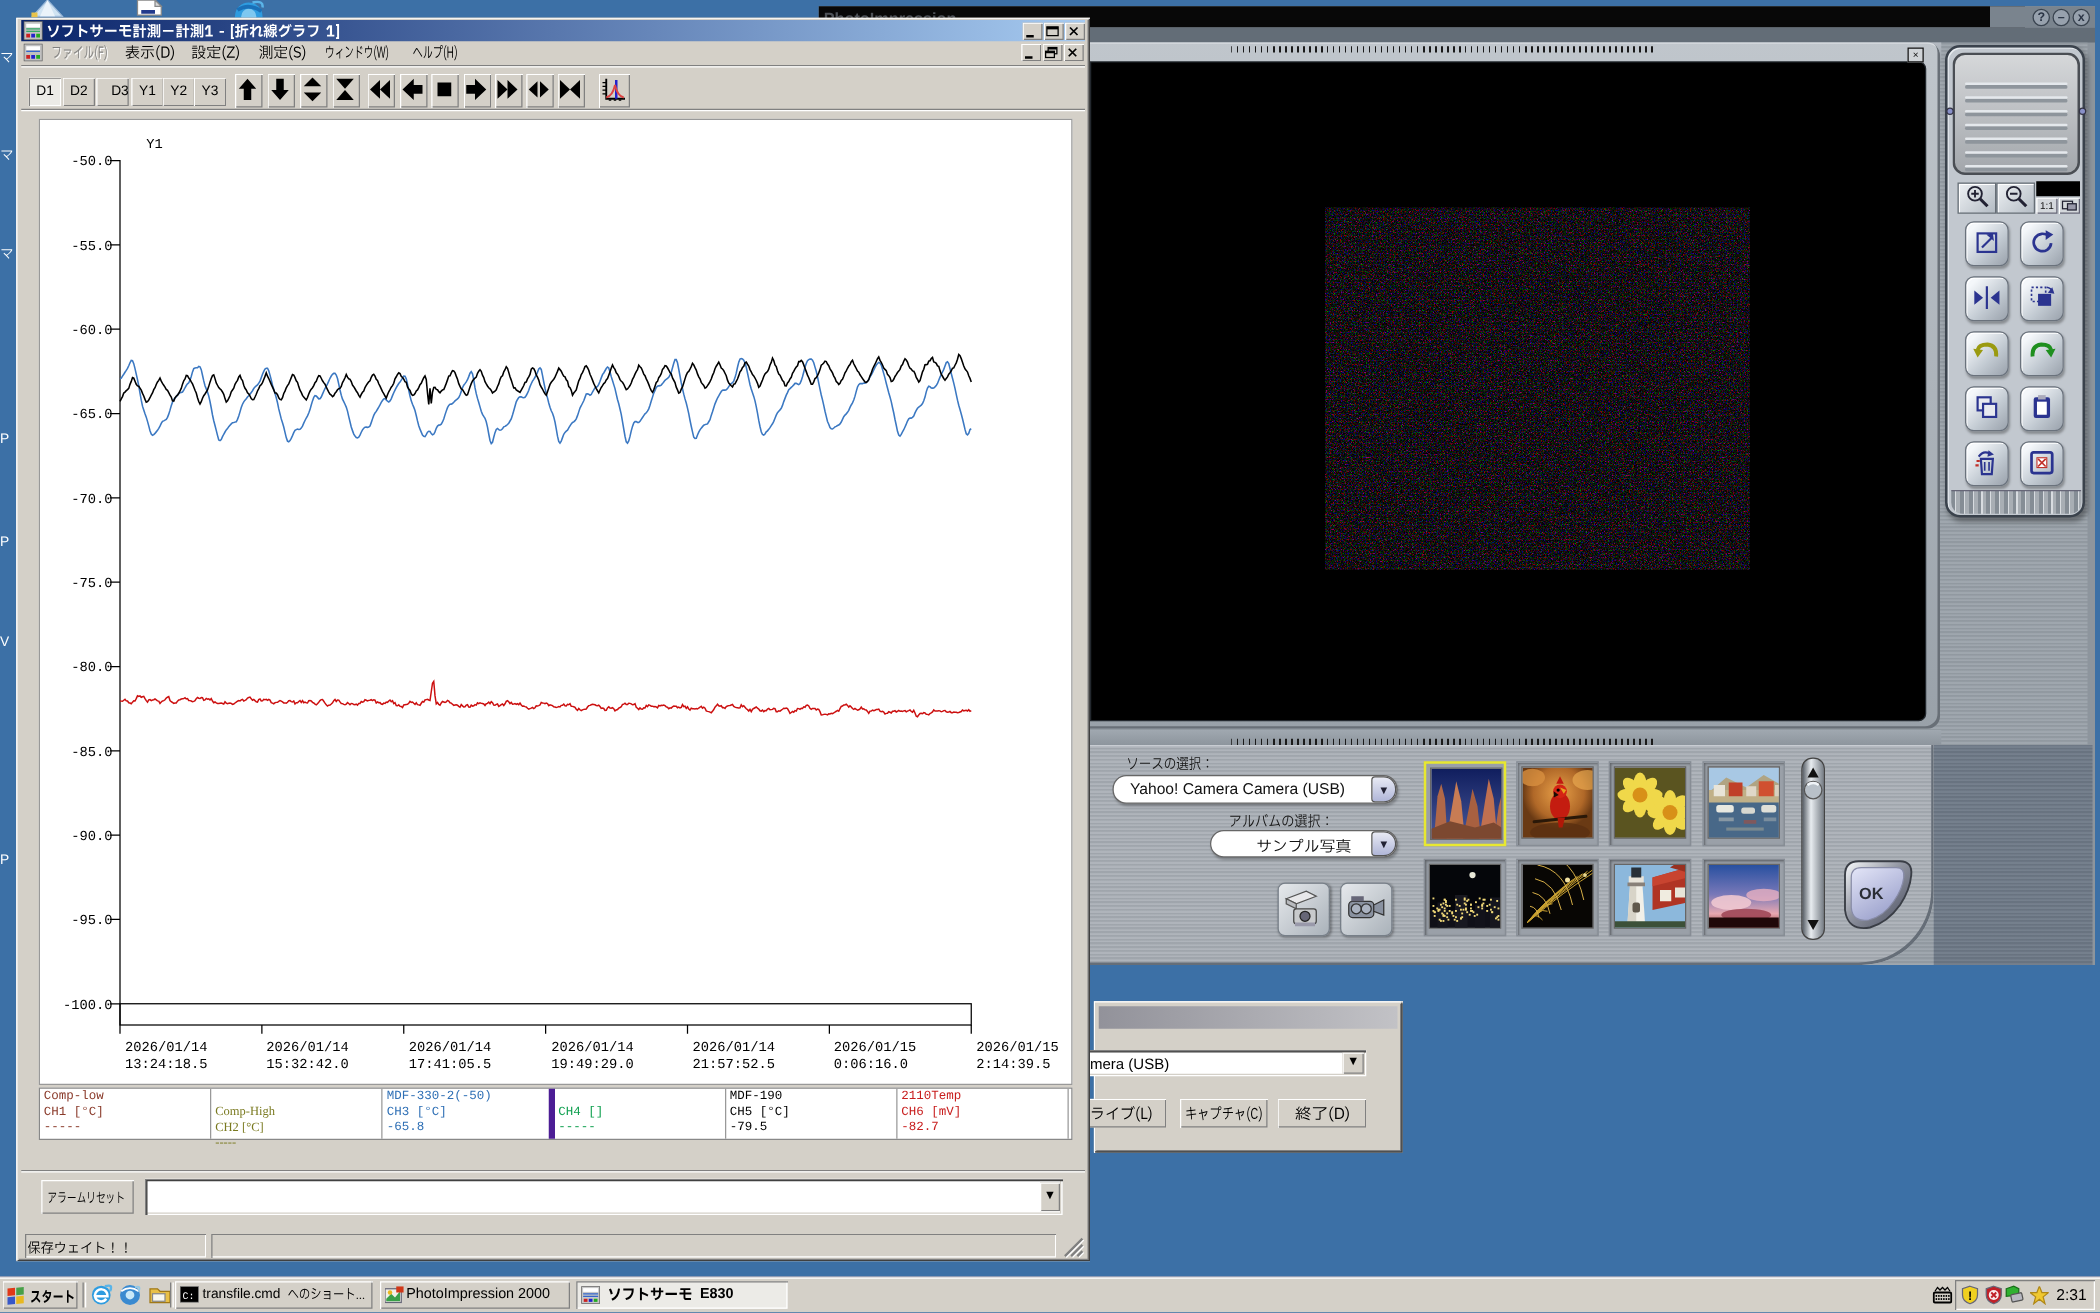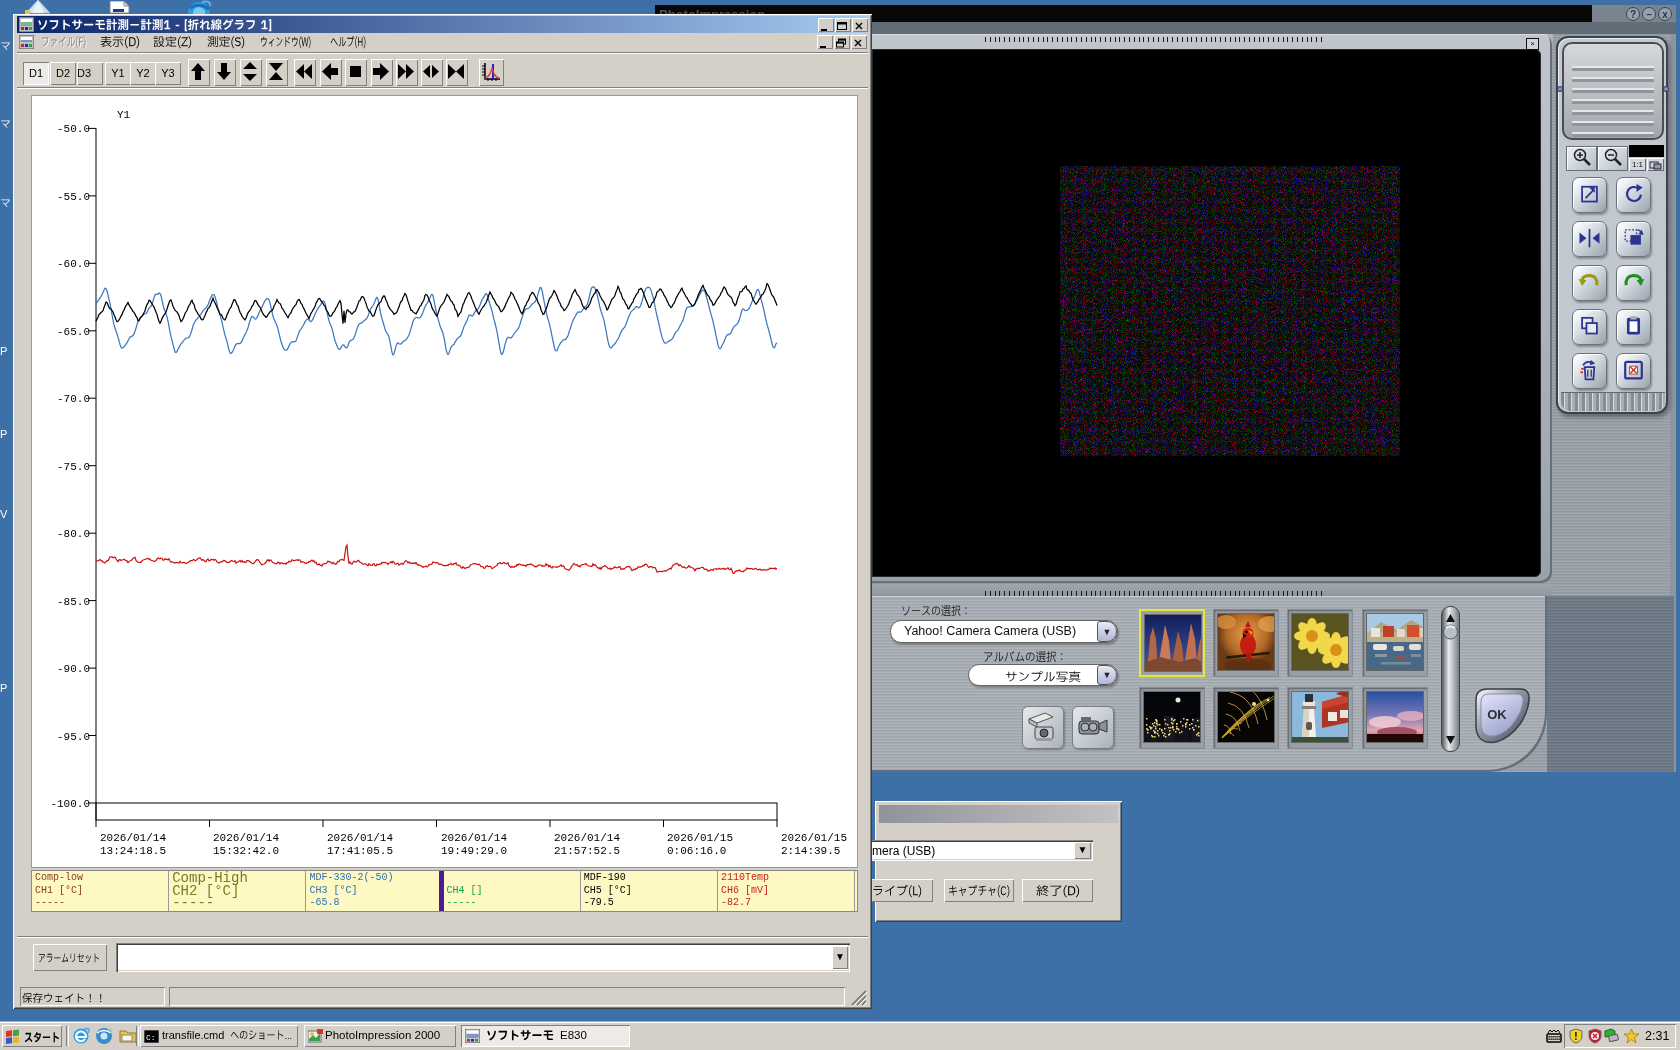--- a/index.html
+++ b/index.html
@@ -579,21 +579,21 @@
       <rect x="2.5" y="5" width="7" height="5" fill="#d4d0c8" stroke="#000"></rect>
       <rect x="2.5" y="5" width="7" height="1.6" fill="#000"></rect>
     </svg></div>
 <div class="abs raisedthin" style="left:851px;top:35px;width:16px;height:14px"><svg width="14" height="12">
       <path d="M4 3 L10 9 M10 3 L4 9" stroke="#000" stroke-width="1.4"></path>
     </svg></div>
 <div class="abs" style="left:17px;top:52px;width:851px;height:2px;border-top:1px solid #808080;border-bottom:1px solid #fff"></div>
 <div class="abs" style="left:17px;top:87px;width:851px;height:2px;border-top:1px solid #808080;border-bottom:1px solid #fff"></div>
 <div class="abs" style="left:23px;top:62px;width:26px;height:23px;box-shadow:inset 1px 1px 0 #808080,inset -1px -1px 0 #fff;background:#ecebe7;font-size:11px;text-align:center;line-height:23px;font-family:'Liberation Sans'">D1</div>
 <div class="abs raisedthin" style="left:50px;top:62px;width:26px;height:23px;font-size:11px;text-align:center;line-height:23px;font-family:'Liberation Sans'">D2</div>
-<div class="abs raisedthin" style="left:77px;top:62px;width:26px;height:23px;font-size:11px;text-align:left;line-height:23px;font-family:'Liberation Sans'">D3</div>
+<div class="abs raisedthin" style="left:77px;top:62px;width:26px;height:23px;font-size:11px;text-align:right;line-height:23px;font-family:'Liberation Sans'">D3</div>
 <div class="abs raisedthin" style="left:105px;top:62px;width:26px;height:23px;font-size:11px;text-align:center;line-height:23px;font-family:'Liberation Sans'">Y1</div>
 <div class="abs raisedthin" style="left:130px;top:62px;width:26px;height:23px;font-size:11px;text-align:center;line-height:23px;font-family:'Liberation Sans'">Y2</div>
 <div class="abs raisedthin" style="left:155px;top:62px;width:26px;height:23px;font-size:11px;text-align:center;line-height:23px;font-family:'Liberation Sans'">Y3</div>
 <div class="abs raisedthin" style="left:188px;top:59px;width:22px;height:27px"><svg width="20" height="25">
       <polygon points="10,4 17,12 13,12 13,21 7,21 7,12 3,12" fill="#000"></polygon>
     </svg></div>
 <div class="abs raisedthin" style="left:214px;top:59px;width:22px;height:27px"><svg width="20" height="25">
       <polygon points="10,21 17,13 13,13 13,4 7,4 7,13 3,13" fill="#000"></polygon>
     </svg></div>
 <div class="abs raisedthin" style="left:240px;top:59px;width:22px;height:27px"><svg width="20" height="25">
@@ -680,25 +680,25 @@
     <text x="521" y="744" font-family="Liberation Mono" font-size="11">2026/01/14</text>
     <text x="521" y="757" font-family="Liberation Mono" font-size="11">21:57:52.5</text>
     <text x="634" y="744" font-family="Liberation Mono" font-size="11">2026/01/15</text>
     <text x="634" y="757" font-family="Liberation Mono" font-size="11">0:06:16.0</text>
     <text x="748" y="744" font-family="Liberation Mono" font-size="11">2026/01/15</text>
     <text x="748" y="757" font-family="Liberation Mono" font-size="11">2:14:39.5</text>
 <polyline points="63.0,206.1 64.0,205.6 65.0,203.9 66.0,202.4 67.0,200.8 68.0,199.3 69.0,197.7 70.0,195.6 71.0,193.2 72.0,191.3 73.0,191.5 74.0,193.9 75.0,197.9 76.0,202.3 77.0,206.7 78.0,211.7 79.0,217.5 80.0,223.1 81.0,227.9 82.0,231.0 83.0,234.0 84.0,236.7 85.0,240.1 86.0,243.7 87.0,247.6 88.0,250.2 89.0,251.3 90.0,250.7 91.0,249.7 92.0,248.5 93.0,247.3 94.0,245.7 95.0,243.9 96.0,241.7 97.0,240.1 98.0,239.7 99.0,239.1 100.0,238.6 101.0,236.9 102.0,234.3 103.0,231.1 104.0,227.6 105.0,224.7 106.0,222.6 107.0,221.4 108.0,220.3 109.0,219.1 110.0,217.9 111.0,217.1 112.0,217.0 113.0,216.6 114.0,215.1 115.0,213.2 116.0,211.4 117.0,210.1 118.0,209.3 119.0,207.1 120.0,204.2 121.0,200.5 122.0,197.9 123.0,197.4 124.0,197.2 125.0,197.2 126.0,196.1 127.0,196.5 128.0,198.7 129.0,203.2 130.0,207.7 131.0,211.6 132.0,214.1 133.0,216.7 134.0,219.8 135.0,224.2 136.0,229.4 137.0,235.0 138.0,239.6 139.0,243.4 140.0,247.3 141.0,251.3 142.0,255.0 143.0,255.5 144.0,254.6 145.0,252.3 146.0,250.4 147.0,248.6 148.0,246.9 149.0,245.9 150.0,244.3 151.0,243.2 152.0,242.1 153.0,241.2 154.0,241.0 155.0,240.7 156.0,240.4 157.0,238.5 158.0,235.8 159.0,232.5 160.0,229.0 161.0,226.4 162.0,224.5 163.0,223.1 164.0,222.0 165.0,220.6 166.0,219.6 167.0,218.4 168.0,217.0 169.0,215.6 170.0,213.8 171.0,212.6 172.0,211.7 173.0,210.9 174.0,209.5 175.0,207.9 176.0,205.2 177.0,202.4 178.0,200.1 179.0,198.2 180.0,197.6 181.0,197.6 182.0,199.7 183.0,203.1 184.0,206.9 185.0,211.2 186.0,214.4 187.0,217.7 188.0,221.2 189.0,225.2 190.0,230.1 191.0,234.1 192.0,238.1 193.0,241.2 194.0,244.6 195.0,248.9 196.0,253.1 197.0,255.9 198.0,256.4 199.0,255.5 200.0,253.7 201.0,251.5 202.0,249.1 203.0,247.3 204.0,246.7 205.0,246.3 206.0,246.6 207.0,246.5 208.0,245.5 209.0,243.9 210.0,241.5 211.0,239.4 212.0,237.4 213.0,235.7 214.0,233.4 215.0,230.7 216.0,227.0 217.0,223.7 218.0,220.9 219.0,219.5 220.0,219.7 221.0,220.9 222.0,222.1 223.0,222.0 224.0,220.6 225.0,218.3 226.0,216.0 227.0,213.8 228.0,212.1 229.0,210.1 230.0,207.9 231.0,205.6 232.0,203.8 233.0,202.5 234.0,201.7 235.0,201.6 236.0,203.0 237.0,205.8 238.0,210.3 239.0,215.0 240.0,219.1 241.0,222.3 242.0,224.3 243.0,226.4 244.0,228.7 245.0,231.9 246.0,236.3 247.0,240.4 248.0,244.6 249.0,247.5 250.0,250.3 251.0,251.8 252.0,253.0 253.0,253.3 254.0,252.7 255.0,251.1 256.0,248.8 257.0,246.9 258.0,245.6 259.0,244.8 260.0,244.7 261.0,244.9 262.0,244.6 263.0,243.9 264.0,241.1 265.0,238.1 266.0,235.3 267.0,233.4 268.0,232.1 269.0,230.4 270.0,228.7 271.0,226.9 272.0,224.9 273.0,223.4 274.0,222.2 275.0,221.9 276.0,223.0 277.0,223.9 278.0,224.6 279.0,223.7 280.0,222.1 281.0,219.5 282.0,217.2 283.0,215.1 284.0,213.1 285.0,211.4 286.0,209.8 287.0,208.7 288.0,207.1 289.0,205.5 290.0,203.9 291.0,204.0 292.0,206.1 293.0,210.3 294.0,215.2 295.0,219.8 296.0,223.7 297.0,226.4 298.0,228.7 299.0,231.4 300.0,235.4 301.0,239.7 302.0,243.6 303.0,246.3 304.0,248.7 305.0,251.1 306.0,252.1 307.0,252.3 308.0,250.7 309.0,248.8 310.0,248.0 311.0,248.1 312.0,249.9 313.0,250.8 314.0,250.4 315.0,248.5 316.0,245.6 317.0,243.9 318.0,243.1 319.0,243.0 320.0,242.3 321.0,240.6 322.0,238.2 323.0,234.9 324.0,231.9 325.0,229.1 326.0,227.3 327.0,226.4 328.0,226.3 329.0,225.8 330.0,224.8 331.0,223.7 332.0,222.9 333.0,222.2 334.0,221.0 335.0,219.0 336.0,216.1 337.0,213.2 338.0,211.2 339.0,209.9 340.0,208.5 341.0,206.8 342.0,204.3 343.0,201.6 344.0,200.3 345.0,202.1 346.0,207.0 347.0,213.1 348.0,217.9 349.0,221.7 350.0,225.0 351.0,228.5 352.0,232.0 353.0,234.5 354.0,236.1 355.0,237.6 356.0,240.4 357.0,244.7 358.0,250.2 359.0,255.4 360.0,257.9 361.0,256.8 362.0,252.8 363.0,249.1 364.0,246.6 365.0,245.8 366.0,246.7 367.0,247.2 368.0,246.9 369.0,246.0 370.0,244.5 371.0,244.1 372.0,243.4 373.0,242.6 374.0,241.6 375.0,239.8 376.0,238.1 377.0,235.0 378.0,231.6 379.0,228.0 380.0,224.5 381.0,222.6 382.0,221.1 383.0,220.5 384.0,220.4 385.0,221.0 386.0,221.2 387.0,220.8 388.0,219.4 389.0,217.6 390.0,215.2 391.0,212.3 392.0,210.0 393.0,207.9 394.0,206.5 395.0,204.8 396.0,203.2 397.0,200.8 398.0,198.1 399.0,197.3 400.0,198.5 401.0,203.3 402.0,208.6 403.0,213.6 404.0,217.8 405.0,221.3 406.0,225.4 407.0,228.8 408.0,231.6 409.0,233.6 410.0,236.5 411.0,240.6 412.0,246.1 413.0,251.9 414.0,256.1 415.0,257.5 416.0,256.0 417.0,253.1 418.0,250.4 419.0,248.9 420.0,247.9 421.0,247.2 422.0,245.3 423.0,243.7 424.0,242.1 425.0,241.0 426.0,240.5 427.0,239.5 428.0,238.1 429.0,235.5 430.0,232.5 431.0,229.4 432.0,227.6 433.0,225.6 434.0,223.6 435.0,220.9 436.0,218.2 437.0,218.1 438.0,218.3 439.0,219.2 440.0,218.6 441.0,216.6 442.0,214.9 443.0,213.3 444.0,212.8 445.0,212.1 446.0,210.5 447.0,208.0 448.0,205.3 449.0,202.7 450.0,201.4 451.0,199.6 452.0,197.8 453.0,196.6 454.0,197.4 455.0,200.6 456.0,204.3 457.0,207.4 458.0,210.7 459.0,213.9 460.0,218.3 461.0,222.6 462.0,226.0 463.0,230.2 464.0,234.5 465.0,240.3 466.0,246.2 467.0,252.0 468.0,256.5 469.0,257.5 470.0,255.8 471.0,252.1 472.0,247.7 473.0,244.1 474.0,241.3 475.0,240.3 476.0,240.3 477.0,240.9 478.0,241.0 479.0,240.0 480.0,238.5 481.0,237.0 482.0,235.5 483.0,234.1 484.0,233.2 485.0,231.9 486.0,230.1 487.0,227.2 488.0,223.8 489.0,220.7 490.0,217.5 491.0,215.3 492.0,212.9 493.0,212.0 494.0,211.7 495.0,211.5 496.0,211.1 497.0,209.9 498.0,208.6 499.0,207.3 500.0,206.4 501.0,205.7 502.0,204.8 503.0,203.2 504.0,200.7 505.0,197.2 506.0,193.6 507.0,190.7 508.0,190.7 509.0,193.2 510.0,198.4 511.0,203.8 512.0,209.3 513.0,214.0 514.0,218.3 515.0,222.1 516.0,225.4 517.0,229.5 518.0,233.9 519.0,239.2 520.0,244.0 521.0,248.5 522.0,252.7 523.0,253.8 524.0,253.6 525.0,251.0 526.0,248.7 527.0,246.9 528.0,245.5 529.0,244.3 530.0,243.2 531.0,242.7 532.0,242.4 533.0,242.1 534.0,240.4 535.0,238.7 536.0,235.3 537.0,232.4 538.0,229.2 539.0,226.1 540.0,223.7 541.0,221.4 542.0,219.7 543.0,217.9 544.0,216.2 545.0,215.1 546.0,215.0 547.0,215.1 548.0,214.9 549.0,213.9 550.0,212.3 551.0,210.9 552.0,209.8 553.0,209.2 554.0,207.9 555.0,205.1 556.0,201.5 557.0,196.8 558.0,192.7 559.0,190.3 560.0,189.9 561.0,190.1 562.0,191.2 563.0,193.4 564.0,196.8 565.0,201.4 566.0,206.1 567.0,210.8 568.0,214.2 569.0,217.2 570.0,220.1 571.0,223.7 572.0,228.3 573.0,233.5 574.0,239.3 575.0,244.2 576.0,248.4 577.0,250.6 578.0,251.0 579.0,250.2 580.0,248.5 581.0,247.7 582.0,246.5 583.0,245.1 584.0,243.5 585.0,242.0 586.0,240.1 587.0,237.6 588.0,235.1 589.0,233.1 590.0,232.0 591.0,230.9 592.0,229.7 593.0,227.3 594.0,224.3 595.0,221.7 596.0,219.1 597.0,217.1 598.0,214.8 599.0,213.9 600.0,212.9 601.0,212.0 602.0,210.9 603.0,209.7 604.0,209.7 605.0,210.2 606.0,210.7 607.0,209.9 608.0,207.5 609.0,204.4 610.0,200.6 611.0,196.7 612.0,193.8 613.0,191.6 614.0,190.7 615.0,190.2 616.0,190.3 617.0,191.1 618.0,193.2 619.0,196.7 620.0,200.0 621.0,204.4 622.0,209.5 623.0,214.3 624.0,219.0 625.0,222.9 626.0,227.3 627.0,232.0 628.0,236.1 629.0,240.2 630.0,242.4 631.0,245.1 632.0,246.1 633.0,246.2 634.0,245.4 635.0,244.5 636.0,244.1 637.0,243.4 638.0,243.0 639.0,242.1 640.0,240.6 641.0,238.5 642.0,236.4 643.0,235.1 644.0,234.1 645.0,232.9 646.0,231.3 647.0,228.9 648.0,227.0 649.0,225.3 650.0,223.0 651.0,219.9 652.0,216.1 653.0,212.6 654.0,210.7 655.0,209.8 656.0,209.9 657.0,209.9 658.0,209.5 659.0,209.6 660.0,209.1 661.0,208.0 662.0,206.6 663.0,204.5 664.0,203.1 665.0,201.1 666.0,199.0 667.0,196.9 668.0,195.1 669.0,193.8 670.0,192.9 671.0,193.4 672.0,195.0 673.0,198.4 674.0,201.9 675.0,205.5 676.0,209.6 677.0,213.4 678.0,217.2 679.0,220.6 680.0,224.3 681.0,229.0 682.0,233.4 683.0,238.6 684.0,243.2 685.0,248.1 686.0,251.0 687.0,251.9 688.0,250.5 689.0,248.5 690.0,246.8 691.0,244.6 692.0,242.3 693.0,239.8 694.0,238.1 695.0,237.4 696.0,237.5 697.0,236.9 698.0,235.8 699.0,233.3 700.0,231.3 701.0,229.6 702.0,228.7 703.0,228.0 704.0,227.1 705.0,225.9 706.0,223.6 707.0,220.7 708.0,216.5 709.0,213.4 710.0,212.0 711.0,212.4 712.0,213.4 713.0,213.5 714.0,213.4 715.0,212.5 716.0,211.5 717.0,209.8 718.0,207.2 719.0,204.7 720.0,202.6 721.0,200.6 722.0,198.5 723.0,195.8 724.0,193.1 725.0,192.4 726.0,193.9 727.0,197.8 728.0,201.8 729.0,205.6 730.0,209.5 731.0,213.7 732.0,218.5 733.0,223.1 734.0,227.2 735.0,230.6 736.0,234.2 737.0,238.0 738.0,242.2 739.0,246.5 740.0,250.0 741.0,250.9 742.0,249.7 743.0,246.6 744.0,246.0" fill="none" stroke="#3b78c2" stroke-width="1.25"></polyline>
 <polyline points="63.0,224.1 64.0,222.1 65.0,220.3 66.0,217.4 67.0,216.7 68.0,215.5 69.0,214.7 70.0,213.7 71.0,210.5 72.0,208.1 73.0,205.1 74.0,205.5 75.0,208.0 76.0,210.4 77.0,211.7 78.0,212.0 79.0,213.5 80.0,215.0 81.0,217.7 82.0,219.8 83.0,222.5 84.0,224.7 85.0,224.3 86.0,223.0 87.0,221.2 88.0,219.1 89.0,217.4 90.0,214.7 91.0,213.2 92.0,210.6 93.0,208.6 94.0,207.3 95.0,205.4 96.0,207.9 97.0,209.7 98.0,211.2 99.0,212.7 100.0,214.5 101.0,215.3 102.0,217.1 103.0,219.1 104.0,220.6 105.0,223.7 106.0,223.9 107.0,221.3 108.0,220.0 109.0,219.1 110.0,217.6 111.0,215.7 112.0,213.7 113.0,210.3 114.0,207.6 115.0,206.2 116.0,203.3 117.0,203.6 118.0,205.5 119.0,206.5 120.0,208.5 121.0,210.1 122.0,212.6 123.0,215.2 124.0,217.4 125.0,221.2 126.0,224.2 127.0,226.2 128.0,224.4 129.0,221.6 130.0,219.6 131.0,218.2 132.0,216.6 133.0,215.0 134.0,212.1 135.0,208.7 136.0,205.8 137.0,203.5 138.0,202.9 139.0,205.9 140.0,209.3 141.0,211.2 142.0,213.1 143.0,214.1 144.0,215.0 145.0,216.6 146.0,218.5 147.0,221.9 148.0,224.6 149.0,223.6 150.0,221.7 151.0,219.6 152.0,216.5 153.0,215.0 154.0,213.5 155.0,210.5 156.0,208.7 157.0,207.3 158.0,204.6 159.0,203.3 160.0,206.1 161.0,207.4 162.0,211.2 163.0,213.6 164.0,215.0 165.0,217.2 166.0,218.1 167.0,219.8 168.0,221.8 169.0,222.8 170.0,222.6 171.0,220.6 172.0,218.4 173.0,215.8 174.0,213.9 175.0,211.5 176.0,210.7 177.0,209.1 178.0,206.6 179.0,204.1 180.0,201.2 181.0,204.0 182.0,205.8 183.0,208.1 184.0,210.5 185.0,212.7 186.0,214.9 187.0,217.4 188.0,217.4 189.0,218.8 190.0,221.3 191.0,222.5 192.0,222.9 193.0,221.1 194.0,217.8 195.0,215.9 196.0,213.2 197.0,211.5 198.0,210.1 199.0,207.6 200.0,205.1 201.0,202.6 202.0,203.0 203.0,205.1 204.0,207.6 205.0,208.9 206.0,212.3 207.0,215.2 208.0,216.9 209.0,219.3 210.0,220.7 211.0,221.8 212.0,222.9 213.0,221.0 214.0,218.2 215.0,215.9 216.0,214.3 217.0,213.2 218.0,211.5 219.0,209.2 220.0,208.1 221.0,205.4 222.0,203.5 223.0,203.7 224.0,205.6 225.0,207.6 226.0,209.1 227.0,210.4 228.0,212.6 229.0,214.7 230.0,216.7 231.0,218.3 232.0,219.0 233.0,220.3 234.0,219.5 235.0,217.5 236.0,216.4 237.0,214.8 238.0,213.9 239.0,213.7 240.0,212.2 241.0,209.0 242.0,207.3 243.0,205.2 244.0,202.6 245.0,204.7 246.0,206.0 247.0,206.4 248.0,208.2 249.0,211.1 250.0,212.3 251.0,214.0 252.0,215.8 253.0,217.2 254.0,219.3 255.0,220.7 256.0,218.5 257.0,216.8 258.0,215.8 259.0,213.0 260.0,211.3 261.0,209.8 262.0,208.4 263.0,207.7 264.0,204.8 265.0,203.1 266.0,202.4 267.0,203.9 268.0,206.4 269.0,207.4 270.0,210.0 271.0,211.9 272.0,214.1 273.0,216.3 274.0,217.9 275.0,219.8 276.0,221.5 277.0,218.8 278.0,216.4 279.0,214.7 280.0,212.8 281.0,211.5 282.0,209.6 283.0,206.1 284.0,204.4 285.0,202.5 286.0,201.3 287.0,201.9 288.0,204.0 289.0,205.0 290.0,206.3 291.0,208.4 292.0,208.9 293.0,212.6 294.0,214.2 295.0,215.3 296.0,218.0 297.0,219.3 298.0,219.1 299.0,217.9 300.0,215.7 301.0,214.9 302.0,213.1 303.0,210.8 304.0,209.6 305.0,207.3 306.0,205.2 307.0,203.7 308.0,206.5 309.0,217.4 310.0,226.6 311.0,213.7 312.0,225.7 313.0,216.8 314.0,213.0 315.0,212.9 316.0,214.5 317.0,214.8 318.0,216.3 319.0,217.2 320.0,215.9 321.0,214.9 322.0,214.6 323.0,212.3 324.0,209.7 325.0,206.9 326.0,203.9 327.0,203.6 328.0,201.3 329.0,199.5 330.0,199.7 331.0,201.1 332.0,203.9 333.0,206.4 334.0,209.9 335.0,212.1 336.0,214.1 337.0,214.6 338.0,216.3 339.0,218.1 340.0,219.3 341.0,218.8 342.0,215.7 343.0,212.6 344.0,209.9 345.0,207.8 346.0,206.5 347.0,205.4 348.0,204.7 349.0,201.6 350.0,199.9 351.0,198.7 352.0,200.0 353.0,203.2 354.0,205.0 355.0,208.3 356.0,210.1 357.0,211.8 358.0,213.2 359.0,214.1 360.0,215.4 361.0,217.4 362.0,216.6 363.0,216.0 364.0,214.9 365.0,212.2 366.0,210.1 367.0,206.6 368.0,204.4 369.0,203.6 370.0,200.5 371.0,198.8 372.0,196.4 373.0,197.7 374.0,200.9 375.0,204.4 376.0,207.1 377.0,210.3 378.0,213.3 379.0,213.3 380.0,214.9 381.0,215.6 382.0,216.2 383.0,216.9 384.0,215.1 385.0,213.4 386.0,211.4 387.0,208.9 388.0,208.6 389.0,206.1 390.0,204.5 391.0,202.5 392.0,198.4 393.0,197.4 394.0,197.9 395.0,199.9 396.0,203.0 397.0,204.7 398.0,207.1 399.0,210.8 400.0,212.6 401.0,214.2 402.0,216.4 403.0,218.0 404.0,219.2 405.0,216.4 406.0,213.4 407.0,210.5 408.0,208.8 409.0,207.6 410.0,206.4 411.0,204.7 412.0,202.4 413.0,200.1 414.0,197.5 415.0,198.7 416.0,199.9 417.0,202.1 418.0,204.0 419.0,204.5 420.0,206.8 421.0,207.9 422.0,212.2 423.0,213.2 424.0,215.3 425.0,219.2 426.0,217.4 427.0,216.2 428.0,214.9 429.0,211.2 430.0,207.6 431.0,205.8 432.0,202.7 433.0,201.1 434.0,198.8 435.0,196.3 436.0,195.6 437.0,197.2 438.0,199.2 439.0,202.4 440.0,204.6 441.0,207.1 442.0,209.7 443.0,211.8 444.0,213.9 445.0,215.6 446.0,217.2 447.0,215.0 448.0,213.0 449.0,211.5 450.0,209.9 451.0,209.0 452.0,207.0 453.0,205.8 454.0,203.2 455.0,200.5 456.0,197.5 457.0,195.0 458.0,197.1 459.0,198.5 460.0,201.2 461.0,202.3 462.0,204.2 463.0,206.7 464.0,208.0 465.0,208.8 466.0,210.4 467.0,212.7 468.0,214.7 469.0,214.2 470.0,212.9 471.0,211.4 472.0,209.4 473.0,206.5 474.0,204.7 475.0,202.3 476.0,200.3 477.0,198.8 478.0,195.2 479.0,196.4 480.0,197.4 481.0,199.6 482.0,202.3 483.0,203.6 484.0,206.1 485.0,208.1 486.0,210.5 487.0,213.2 488.0,215.5 489.0,216.8 490.0,214.9 491.0,212.0 492.0,209.0 493.0,208.1 494.0,205.1 495.0,203.9 496.0,201.9 497.0,198.5 498.0,197.5 499.0,195.5 500.0,195.8 501.0,197.2 502.0,199.0 503.0,201.1 504.0,202.1 505.0,205.4 506.0,207.2 507.0,209.0 508.0,212.7 509.0,214.9 510.0,217.5 511.0,217.0 512.0,214.3 513.0,212.5 514.0,209.4 515.0,206.1 516.0,203.1 517.0,200.9 518.0,200.1 519.0,198.3 520.0,196.3 521.0,193.6 522.0,194.9 523.0,197.1 524.0,199.1 525.0,202.1 526.0,204.5 527.0,206.0 528.0,208.9 529.0,210.3 530.0,211.4 531.0,213.5 532.0,212.9 533.0,211.5 534.0,210.0 535.0,208.3 536.0,206.2 537.0,203.3 538.0,201.2 539.0,198.0 540.0,196.0 541.0,194.4 542.0,192.7 543.0,194.8 544.0,197.4 545.0,198.2 546.0,199.5 547.0,201.6 548.0,203.6 549.0,207.1 550.0,209.5 551.0,210.5 552.0,211.6 553.0,212.5 554.0,210.3 555.0,210.1 556.0,208.1 557.0,206.2 558.0,203.5 559.0,200.5 560.0,199.2 561.0,197.0 562.0,196.1 563.0,193.2 564.0,192.6 565.0,194.4 566.0,195.8 567.0,198.7 568.0,200.5 569.0,202.6 570.0,203.7 571.0,205.4 572.0,207.4 573.0,209.7 574.0,212.9 575.0,211.9 576.0,209.3 577.0,207.0 578.0,204.2 579.0,202.2 580.0,201.1 581.0,200.2 582.0,198.3 583.0,195.0 584.0,192.9 585.0,189.5 586.0,191.4 587.0,195.0 588.0,196.3 589.0,199.6 590.0,202.2 591.0,203.1 592.0,205.3 593.0,207.4 594.0,208.4 595.0,211.7 596.0,211.8 597.0,209.4 598.0,208.2 599.0,206.1 600.0,204.9 601.0,201.7 602.0,200.1 603.0,198.1 604.0,196.6 605.0,195.6 606.0,192.3 607.0,192.3 608.0,191.3 609.0,192.4 610.0,194.9 611.0,197.6 612.0,200.3 613.0,203.1 614.0,205.2 615.0,207.7 616.0,210.4 617.0,210.4 618.0,208.5 619.0,205.8 620.0,205.2 621.0,203.5 622.0,201.3 623.0,198.7 624.0,195.2 625.0,194.4 626.0,193.4 627.0,191.9 628.0,192.3 629.0,194.3 630.0,195.5 631.0,198.1 632.0,199.6 633.0,201.3 634.0,203.9 635.0,205.5 636.0,208.2 637.0,209.1 638.0,210.6 639.0,209.7 640.0,207.4 641.0,206.4 642.0,204.0 643.0,201.2 644.0,199.7 645.0,197.6 646.0,195.8 647.0,194.6 648.0,192.4 649.0,191.2 650.0,194.0 651.0,195.9 652.0,197.8 653.0,199.9 654.0,200.7 655.0,202.8 656.0,204.3 657.0,205.8 658.0,207.2 659.0,208.6 660.0,208.9 661.0,208.1 662.0,206.7 663.0,203.7 664.0,201.5 665.0,198.4 666.0,196.2 667.0,194.4 668.0,192.2 669.0,190.0 670.0,188.5 671.0,191.3 672.0,192.9 673.0,195.0 674.0,197.4 675.0,198.5 676.0,199.5 677.0,202.5 678.0,203.5 679.0,205.1 680.0,208.2 681.0,207.9 682.0,206.4 683.0,204.2 684.0,202.7 685.0,201.0 686.0,199.9 687.0,198.5 688.0,195.8 689.0,194.7 690.0,192.0 691.0,190.0 692.0,191.0 693.0,192.7 694.0,195.6 695.0,197.6 696.0,198.2 697.0,199.7 698.0,200.0 699.0,201.9 700.0,205.0 701.0,206.6 702.0,208.7 703.0,207.5 704.0,204.0 705.0,200.5 706.0,198.4 707.0,194.8 708.0,194.7 709.0,194.4 710.0,191.9 711.0,191.6 712.0,189.8 713.0,188.9 714.0,192.6 715.0,192.9 716.0,193.7 717.0,195.7 718.0,196.1 719.0,199.5 720.0,202.4 721.0,204.0 722.0,205.8 723.0,207.1 724.0,205.8 725.0,204.5 726.0,202.3 727.0,201.2 728.0,199.6 729.0,197.6 730.0,197.3 731.0,195.2 732.0,193.3 733.0,190.4 734.0,186.6 735.0,187.6 736.0,189.9 737.0,192.8 738.0,195.8 739.0,198.1 740.0,199.3 741.0,200.6 742.0,203.6 743.0,205.7 744.0,208.6" fill="none" stroke="#000000" stroke-width="1.25"></polyline>
 <polyline points="63.0,463.8 64.0,463.9 65.0,464.0 66.0,463.2 67.0,462.5 68.0,463.7 69.0,463.8 70.0,465.2 71.0,465.4 72.0,466.0 73.0,464.7 74.0,463.6 75.0,463.8 76.0,461.9 77.0,459.7 78.0,460.2 79.0,459.7 80.0,460.8 81.0,460.4 82.0,460.1 83.0,461.9 84.0,463.5 85.0,464.7 86.0,462.9 87.0,462.7 88.0,463.5 89.0,463.0 90.0,462.8 91.0,462.2 92.0,462.9 93.0,463.7 94.0,463.9 95.0,465.7 96.0,464.6 97.0,463.8 98.0,463.5 99.0,462.8 100.0,461.5 101.0,460.8 102.0,460.3 103.0,463.4 104.0,464.4 105.0,465.0 106.0,465.7 107.0,465.4 108.0,465.4 109.0,463.9 110.0,463.0 111.0,462.8 112.0,462.2 113.0,462.0 114.0,461.9 115.0,461.2 116.0,462.2 117.0,461.9 118.0,463.4 119.0,463.5 120.0,463.8 121.0,464.4 122.0,464.1 123.0,463.6 124.0,461.9 125.0,461.0 126.0,461.6 127.0,461.8 128.0,461.1 129.0,461.2 130.0,463.3 131.0,462.9 132.0,461.7 133.0,462.3 134.0,462.1 135.0,463.0 136.0,461.8 137.0,463.8 138.0,465.2 139.0,464.6 140.0,465.3 141.0,465.8 142.0,465.8 143.0,465.6 144.0,465.4 145.0,465.8 146.0,466.3 147.0,464.4 148.0,465.5 149.0,465.9 150.0,465.6 151.0,465.4 152.0,465.7 153.0,466.5 154.0,466.2 155.0,465.4 156.0,464.7 157.0,464.0 158.0,463.5 159.0,463.8 160.0,462.9 161.0,462.5 162.0,463.8 163.0,463.3 164.0,462.7 165.0,461.4 166.0,461.0 167.0,460.7 168.0,462.1 169.0,463.2 170.0,462.5 171.0,463.5 172.0,464.4 173.0,464.7 174.0,462.6 175.0,462.1 176.0,463.8 177.0,463.7 178.0,462.4 179.0,462.7 180.0,462.5 181.0,463.3 182.0,462.5 183.0,463.1 184.0,465.1 185.0,465.5 186.0,466.0 187.0,465.2 188.0,464.9 189.0,464.8 190.0,464.1 191.0,463.4 192.0,463.9 193.0,464.5 194.0,465.3 195.0,465.3 196.0,465.5 197.0,464.8 198.0,463.6 199.0,463.5 200.0,464.3 201.0,464.6 202.0,463.8 203.0,466.2 204.0,465.2 205.0,465.2 206.0,464.2 207.0,463.5 208.0,464.9 209.0,463.5 210.0,465.2 211.0,464.7 212.0,465.3 213.0,465.4 214.0,463.6 215.0,463.5 216.0,463.8 217.0,464.9 218.0,465.4 219.0,466.3 220.0,466.8 221.0,466.0 222.0,464.9 223.0,463.5 224.0,462.7 225.0,462.6 226.0,464.0 227.0,465.5 228.0,466.9 229.0,467.9 230.0,467.2 231.0,467.0 232.0,466.2 233.0,465.3 234.0,463.5 235.0,462.6 236.0,464.2 237.0,463.0 238.0,463.1 239.0,464.5 240.0,465.8 241.0,465.9 242.0,466.5 243.0,466.8 244.0,466.4 245.0,465.1 246.0,465.8 247.0,466.8 248.0,465.8 249.0,465.9 250.0,466.6 251.0,466.8 252.0,466.3 253.0,467.1 254.0,465.7 255.0,465.7 256.0,464.2 257.0,464.8 258.0,464.4 259.0,462.8 260.0,463.2 261.0,463.8 262.0,463.3 263.0,463.2 264.0,462.7 265.0,463.5 266.0,462.8 267.0,463.1 268.0,465.4 269.0,464.6 270.0,465.2 271.0,465.1 272.0,466.2 273.0,466.5 274.0,465.5 275.0,465.8 276.0,464.7 277.0,464.9 278.0,463.8 279.0,463.0 280.0,464.4 281.0,463.6 282.0,465.9 283.0,465.1 284.0,467.4 285.0,467.6 286.0,466.9 287.0,468.1 288.0,468.2 289.0,469.1 290.0,467.0 291.0,466.8 292.0,466.6 293.0,466.5 294.0,465.6 295.0,464.1 296.0,464.9 297.0,464.6 298.0,465.6 299.0,466.5 300.0,465.2 301.0,466.7 302.0,466.9 303.0,467.3 304.0,465.6 305.0,464.2 306.0,464.7 307.0,463.0 308.0,462.7 309.0,462.4 310.0,463.0 311.0,463.4 312.0,456.4 313.0,449.6 314.0,448.1 315.0,459.5 316.0,466.1 317.0,465.0 318.0,466.6 319.0,467.2 320.0,465.4 321.0,464.2 322.0,464.6 323.0,465.0 324.0,464.5 325.0,463.3 326.0,463.9 327.0,465.2 328.0,465.5 329.0,466.4 330.0,467.3 331.0,467.0 332.0,466.8 333.0,467.1 334.0,468.1 335.0,468.8 336.0,466.7 337.0,467.7 338.0,468.5 339.0,468.4 340.0,467.1 341.0,466.8 342.0,468.7 343.0,468.8 344.0,467.1 345.0,467.9 346.0,467.6 347.0,466.7 348.0,467.1 349.0,465.3 350.0,465.9 351.0,465.2 352.0,465.7 353.0,465.8 354.0,466.2 355.0,467.4 356.0,466.0 357.0,465.7 358.0,464.7 359.0,465.9 360.0,464.3 361.0,465.2 362.0,467.0 363.0,467.2 364.0,466.5 365.0,466.2 366.0,468.1 367.0,467.5 368.0,466.7 369.0,466.2 370.0,467.4 371.0,466.0 372.0,464.1 373.0,463.6 374.0,464.4 375.0,465.9 376.0,464.9 377.0,466.4 378.0,466.2 379.0,465.9 380.0,466.5 381.0,465.9 382.0,466.7 383.0,465.5 384.0,467.0 385.0,468.0 386.0,467.9 387.0,468.3 388.0,468.6 389.0,469.6 390.0,470.3 391.0,469.9 392.0,469.5 393.0,468.9 394.0,469.9 395.0,469.2 396.0,467.6 397.0,467.7 398.0,467.5 399.0,467.0 400.0,465.0 401.0,465.4 402.0,465.5 403.0,466.0 404.0,465.5 405.0,465.9 406.0,467.5 407.0,466.9 408.0,467.2 409.0,467.5 410.0,468.4 411.0,468.6 412.0,468.9 413.0,468.7 414.0,468.2 415.0,468.5 416.0,467.3 417.0,467.2 418.0,466.3 419.0,467.6 420.0,467.7 421.0,466.5 422.0,466.8 423.0,466.0 424.0,468.0 425.0,468.1 426.0,468.4 427.0,468.9 428.0,470.4 429.0,471.3 430.0,469.7 431.0,470.8 432.0,471.5 433.0,470.9 434.0,470.5 435.0,470.4 436.0,470.3 437.0,468.6 438.0,467.5 439.0,467.3 440.0,466.8 441.0,466.5 442.0,466.6 443.0,466.8 444.0,467.4 445.0,467.6 446.0,467.2 447.0,468.2 448.0,469.7 449.0,469.5 450.0,469.8 451.0,471.4 452.0,471.2 453.0,469.3 454.0,468.5 455.0,469.5 456.0,469.6 457.0,469.1 458.0,469.9 459.0,471.7 460.0,471.0 461.0,470.6 462.0,469.5 463.0,469.0 464.0,468.4 465.0,466.6 466.0,466.3 467.0,465.6 468.0,466.6 469.0,466.6 470.0,465.6 471.0,465.7 472.0,466.1 473.0,466.8 474.0,466.6 475.0,465.9 476.0,468.8 477.0,469.6 478.0,470.6 479.0,469.3 480.0,470.2 481.0,470.4 482.0,469.2 483.0,469.4 484.0,467.4 485.0,468.3 486.0,466.9 487.0,467.3 488.0,467.9 489.0,467.9 490.0,468.4 491.0,468.2 492.0,468.5 493.0,469.3 494.0,467.4 495.0,467.8 496.0,467.3 497.0,467.4 498.0,467.0 499.0,467.5 500.0,468.5 501.0,468.8 502.0,470.0 503.0,469.3 504.0,469.5 505.0,468.4 506.0,467.8 507.0,468.0 508.0,468.0 509.0,469.2 510.0,468.7 511.0,469.4 512.0,468.9 513.0,466.7 514.0,468.3 515.0,468.0 516.0,469.8 517.0,468.5 518.0,470.2 519.0,471.1 520.0,469.5 521.0,470.0 522.0,470.0 523.0,470.1 524.0,469.9 525.0,470.2 526.0,469.4 527.0,468.8 528.0,468.0 529.0,469.5 530.0,468.8 531.0,469.5 532.0,471.7 533.0,472.1 534.0,472.3 535.0,472.7 536.0,473.2 537.0,472.1 538.0,470.6 539.0,468.8 540.0,467.7 541.0,466.4 542.0,467.6 543.0,468.0 544.0,467.6 545.0,469.2 546.0,469.0 547.0,469.8 548.0,468.2 549.0,467.8 550.0,467.5 551.0,467.4 552.0,467.0 553.0,466.6 554.0,468.1 555.0,468.7 556.0,469.0 557.0,469.2 558.0,469.4 559.0,469.3 560.0,466.8 561.0,468.3 562.0,467.6 563.0,468.8 564.0,470.0 565.0,470.7 566.0,471.8 567.0,470.5 568.0,472.3 569.0,470.5 570.0,469.8 571.0,469.2 572.0,468.6 573.0,469.6 574.0,470.2 575.0,471.6 576.0,471.9 577.0,471.1 578.0,472.3 579.0,471.5 580.0,471.6 581.0,470.2 582.0,469.8 583.0,470.8 584.0,470.7 585.0,470.5 586.0,469.7 587.0,469.9 588.0,472.3 589.0,472.3 590.0,471.6 591.0,472.0 592.0,471.1 593.0,470.4 594.0,469.6 595.0,469.7 596.0,469.4 597.0,469.9 598.0,471.6 599.0,473.7 600.0,473.0 601.0,472.2 602.0,472.8 603.0,471.5 604.0,471.8 605.0,469.8 606.0,469.9 607.0,470.4 608.0,469.6 609.0,469.7 610.0,468.5 611.0,468.8 612.0,467.3 613.0,467.1 614.0,467.8 615.0,469.6 616.0,470.5 617.0,469.7 618.0,469.7 619.0,469.8 620.0,471.0 621.0,470.3 622.0,470.5 623.0,472.3 624.0,475.0 625.0,474.9 626.0,474.5 627.0,474.4 628.0,474.5 629.0,474.9 630.0,474.1 631.0,474.2 632.0,473.7 633.0,474.0 634.0,473.4 635.0,472.6 636.0,472.0 637.0,471.3 638.0,472.0 639.0,469.9 640.0,468.1 641.0,467.8 642.0,466.9 643.0,466.9 644.0,466.3 645.0,467.3 646.0,468.7 647.0,467.6 648.0,468.6 649.0,469.8 650.0,470.5 651.0,469.8 652.0,470.4 653.0,471.2 654.0,470.8 655.0,470.1 656.0,468.6 657.0,470.1 658.0,470.0 659.0,470.8 660.0,471.0 661.0,472.1 662.0,473.7 663.0,471.9 664.0,471.8 665.0,471.1 666.0,471.6 667.0,471.2 668.0,470.5 669.0,470.5 670.0,470.3 671.0,471.9 672.0,472.3 673.0,472.1 674.0,472.6 675.0,474.2 676.0,473.7 677.0,473.6 678.0,472.4 679.0,472.8 680.0,473.4 681.0,472.0 682.0,472.0 683.0,471.5 684.0,472.6 685.0,472.0 686.0,471.3 687.0,472.0 688.0,471.8 689.0,472.1 690.0,471.7 691.0,471.5 692.0,472.5 693.0,471.9 694.0,471.5 695.0,470.9 696.0,472.2 697.0,472.8 698.0,471.2 699.0,473.4 700.0,476.0 701.0,476.4 702.0,474.9 703.0,473.8 704.0,473.7 705.0,474.0 706.0,473.1 707.0,473.4 708.0,474.4 709.0,474.5 710.0,474.9 711.0,473.8 712.0,473.3 713.0,472.5 714.0,470.9 715.0,471.8 716.0,471.7 717.0,471.7 718.0,471.6 719.0,471.7 720.0,472.4 721.0,472.1 722.0,471.5 723.0,471.4 724.0,472.4 725.0,472.7 726.0,472.6 727.0,472.1 728.0,473.1 729.0,473.1 730.0,472.7 731.0,472.8 732.0,472.8 733.0,473.2 734.0,473.0 735.0,472.6 736.0,472.2 737.0,471.0 738.0,471.7 739.0,471.4 740.0,471.3 741.0,471.8 742.0,470.8 743.0,472.1 744.0,471.5" fill="none" stroke="#cc1010" stroke-width="1.2"></polyline>
 </svg>
-<div class="abs" style="left:31px;top:870px;width:827px;height:42px;background:#fef9c3;border:1px solid #888;display:flex">
+<div class="abs" style="left:31px;top:870px;width:827px;height:42px;background:#ffffff;border:1px solid #888;display:flex">
     <div style="width:137.2px;border-right:1px solid #999;padding:1px 0 0 3px;font-family:'Liberation Mono',monospace;font-size:10px;line-height:12.5px;color:#8a3a2a;white-space:pre">Comp-low
 CH1 [°C]
 -----</div>
-    <div style="width:137.2px;border-right:1px solid #999;padding:1px 0 0 3px;font-family:Liberation Mono, monospace;font-size:14px;line-height:12.5px;color:#7a7a20;white-space:pre">Comp-High
+    <div style="width:137.2px;border-right:1px solid #999;padding:13px 0 0 3px;font-family:Liberation Serif, serif;font-size:10px;line-height:12.5px;color:#7a7a20;white-space:pre">Comp-High
 CH2 [°C]
 -----</div>
     <div style="width:137.2px;border-right:5px solid #4c1d95;padding:1px 0 0 3px;font-family:'Liberation Mono',monospace;font-size:10px;line-height:12.5px;color:#2e6fb5;white-space:pre">MDF-330-2(-50)
 CH3 [°C]
 -65.8</div>
     <div style="width:137.2px;border-right:1px solid #999;padding:1px 0 0 3px;font-family:'Liberation Mono',monospace;font-size:10px;line-height:12.5px;color:#10a050;white-space:pre">
 CH4 []
 -----</div>
     <div style="width:137.2px;border-right:1px solid #999;padding:1px 0 0 3px;font-family:'Liberation Mono',monospace;font-size:10px;line-height:12.5px;color:#000000;white-space:pre">MDF-190
 CH5 [°C]
@@ -793,21 +793,21 @@
       <path d="M1.5 6 h12 M1.5 8 h12" stroke="#36c" stroke-width="1"></path>
       <rect x="2" y="10" width="3" height="2.5" fill="#c22"></rect>
       <rect x="6" y="10" width="3" height="2.5" fill="#22c"></rect>
       <rect x="10" y="10" width="3" height="2.5" fill="#2a2"></rect>
     </svg></div>
 <svg style="position:absolute;left:486px;top:1027.3px;overflow:visible" width="70" height="17">
     <g transform="translate(0 12.7)">
       <path transform="scale(0.9444444444444444 1)" d="M3.30 -0.70Q5.08 -1.42 6.21 -2.48Q7.34 -3.55 7.98 -5.10Q8.62 -6.66 8.89 -8.91L10.62 -8.66Q10.22 -5.05 8.72 -2.76Q7.22 -0.47 4.31 0.83L3.30 -0.70ZM2.77 -4.17Q2.16 -6.45 1.23 -8.16L2.88 -8.88Q3.36 -7.94 3.77 -6.85Q4.19 -5.77 4.45 -4.73L2.77 -4.17ZM22.22 -8.88Q22.25 -6.28 21.61 -4.44Q20.97 -2.59 19.56 -1.40Q18.16 -0.20 15.84 0.36L15.09 -1.19Q16.98 -1.62 18.12 -2.42Q19.27 -3.22 19.83 -4.41Q20.39 -5.59 20.52 -7.31L13.38 -7.31L13.38 -8.88L22.22 -8.88ZM33.88 -2.45Q32.70 -3.09 31.41 -3.66Q30.12 -4.22 29.14 -4.56L29.14 0.48L27.48 0.48L27.48 -9.55L29.14 -9.55L29.14 -6.33Q30.25 -5.92 31.74 -5.27Q33.23 -4.62 34.62 -3.92L33.88 -2.45ZM47.28 -7.39L47.28 -5.88L45.22 -5.88L45.22 -5.45Q45.22 -3.72 44.72 -2.55Q44.22 -1.38 43.20 -0.62Q42.17 0.12 40.53 0.59L39.81 -0.91Q41.30 -1.31 42.11 -1.86Q42.92 -2.41 43.27 -3.24Q43.61 -4.08 43.61 -5.45L43.61 -5.88L40.39 -5.88L40.39 -3.19L38.78 -3.19L38.78 -5.88L36.72 -5.88L36.72 -7.39L38.78 -7.39L38.78 -9.55L40.39 -9.55L40.39 -7.39L43.61 -7.39L43.61 -9.59L45.22 -9.59L45.22 -7.39L47.28 -7.39ZM58.80 -3.72L49.20 -3.72L49.20 -5.41L58.80 -5.41L58.80 -3.72ZM71.05 -4.20L65.97 -4.20L65.97 -1.98Q65.97 -1.58 66.14 -1.41Q66.31 -1.25 66.69 -1.25L70.69 -1.25L70.69 0.28L66.78 0.28Q65.88 0.28 65.36 0.06Q64.84 -0.16 64.62 -0.64Q64.39 -1.12 64.39 -1.98L64.39 -4.20L60.95 -4.20L60.95 -5.72L64.39 -5.72L64.39 -7.69L61.69 -7.69L61.69 -9.20L70.20 -9.20L70.20 -7.69L65.97 -7.69L65.97 -5.72L71.05 -5.72L71.05 -4.20Z" fill="#000"></path>
     </g>
   </svg>
-<div class="abs" style="left:560px;top:1029px;font-size:11.5px;font-weight:normal;font-family:'Liberation Sans';color:#000">E830</div>
+<div class="abs" style="left:560px;top:1029px;font-size:11.5px;font-weight:bold;font-family:'Liberation Sans';color:#000">E830</div>
 <svg class="abs" style="left:1546px;top:1028px" width="16" height="16">
     <path d="M2 5 l2 -3 l2 2 l2 -2 l2 2 l2 -2 l2 3" stroke="#000" fill="none"></path>
     <rect x="1" y="6" width="14" height="8" rx="1" fill="none" stroke="#000" stroke-width="1.5"></rect>
     <g fill="#000">
       <rect x="2.5" y="8" width="1.2" height="1.5"></rect>
       <rect x="4.5" y="8" width="1.2" height="1.5"></rect>
       <rect x="6.5" y="8" width="1.2" height="1.5"></rect>
       <rect x="8.5" y="8" width="1.2" height="1.5"></rect>
       <rect x="10.5" y="8" width="1.2" height="1.5"></rect>
       <rect x="12.5" y="8" width="1.2" height="1.5"></rect>

